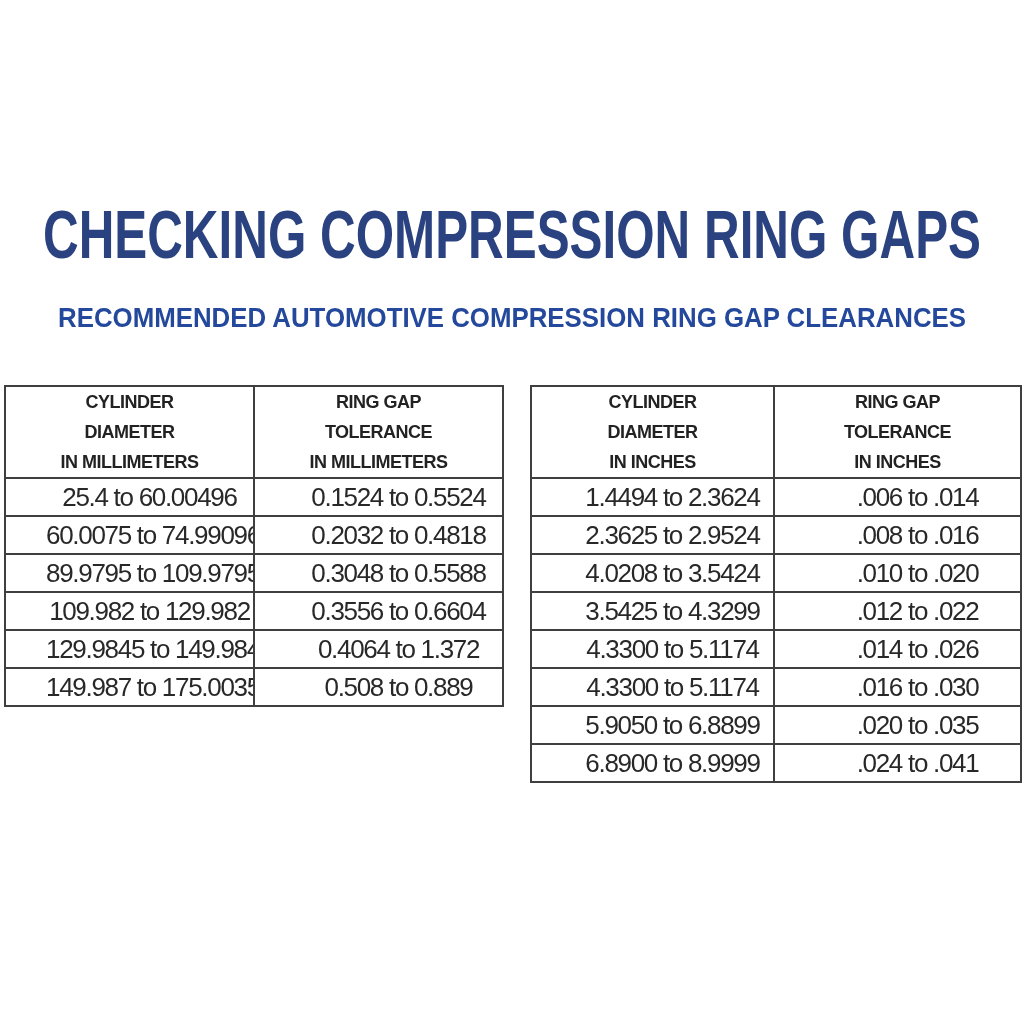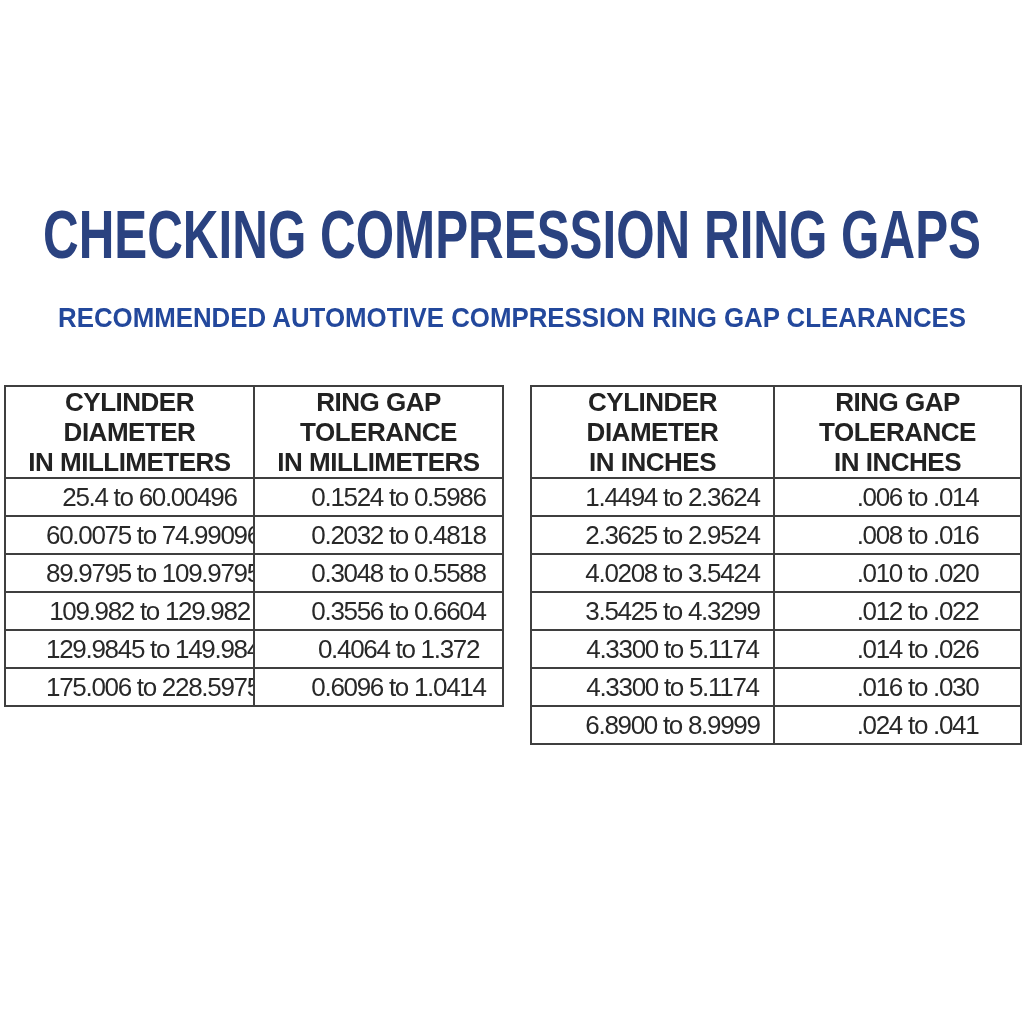--- a/index.html
+++ b/index.html
@@ -35,21 +35,21 @@
   .gap-table.inches { left: 530px; width: 490px; }
   .gap-table th, .gap-table td {
     border: 2px solid #3f3f3f;
     text-align: center;
     vertical-align: middle;
     padding: 0;
     overflow: hidden;
   }
   .gap-table th {
     height: 90px;
-    font-size: 26px;
+    font-size: 18px;
     font-weight: bold;
     line-height: 30px;
     letter-spacing: -0.5px;
     color: #222222;
   }
   .gap-table td {
     height: 36px;
     font-size: 26px;
     font-weight: 400;
     letter-spacing: -1.3px;
@@ -82,41 +82,41 @@
       <th>
         <span class="hdr-line">RING GAP</span>
         <span class="hdr-line">TOLERANCE</span>
         <span class="hdr-line">IN MILLIMETERS</span>
       </th>
     </tr>
   </thead>
   <tbody>
     <tr>
       <td>25.4 to 60.00496</td>
-      <td>0.1524 to 0.5986</td>
+      <td>0.1524 to 0.5524</td>
     </tr>
     <tr>
       <td>60.0075 to 74.99096</td>
       <td>0.2032 to 0.4818</td>
     </tr>
     <tr>
       <td>89.9795 to 109.9795</td>
       <td>0.3048 to 0.5588</td>
     </tr>
     <tr>
       <td>109.982 to 129.982</td>
       <td>0.3556 to 0.6604</td>
     </tr>
     <tr>
       <td>129.9845 to 149.9845</td>
       <td>0.4064 to 1.372</td>
     </tr>
     <tr>
-      <td>175.006 to 228.5975</td>
-      <td>0.6096 to 1.0414</td>
+      <td>149.987 to 175.0035</td>
+      <td>0.508 to 0.889</td>
     </tr>
   </tbody>
 </table>
 
 <table class="gap-table inches">
   <colgroup>
       <col style="width:243px">
       <col style="width:247px">
     </colgroup>
   <thead>
@@ -152,17 +152,21 @@
     </tr>
     <tr>
       <td>4.3300 to 5.1174</td>
       <td>.014 to .026</td>
     </tr>
     <tr>
       <td>4.3300 to 5.1174</td>
       <td>.016 to .030</td>
     </tr>
     <tr>
+      <td>5.9050 to 6.8899</td>
+      <td>.020 to .035</td>
+    </tr>
+    <tr>
       <td>6.8900 to 8.9999</td>
       <td>.024 to .041</td>
     </tr>
   </tbody>
 </table>
 
 </body></html>

